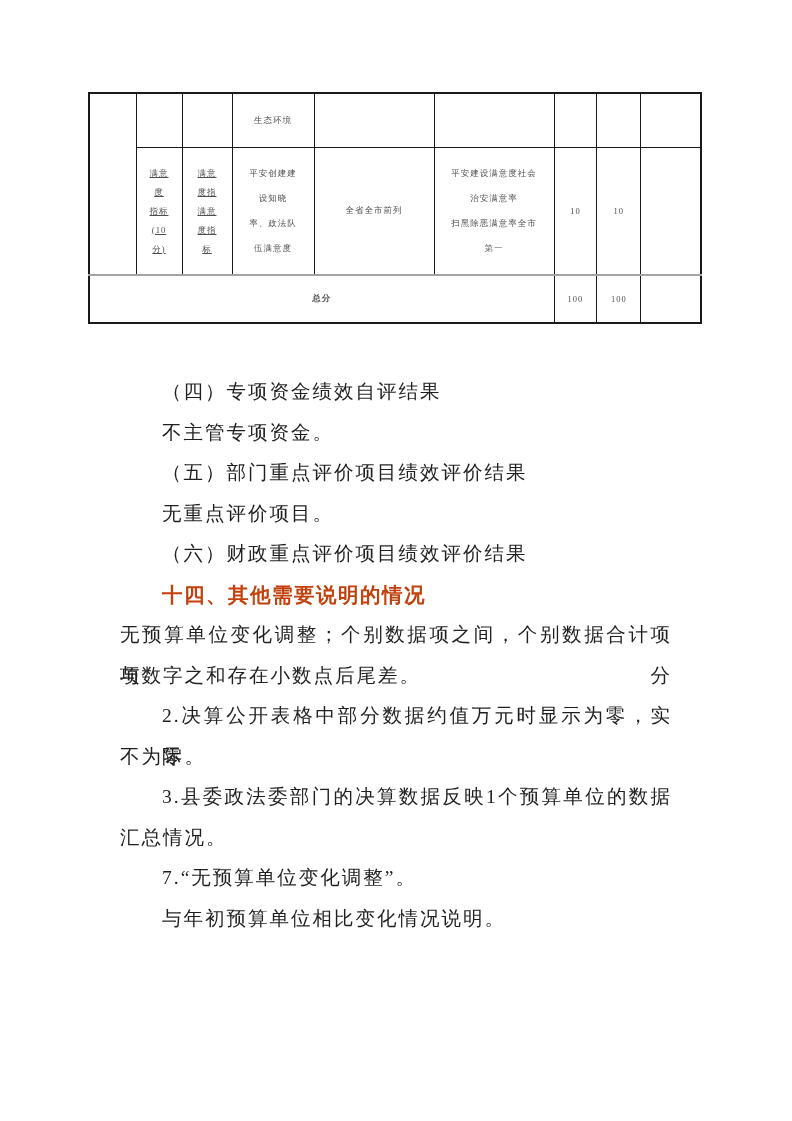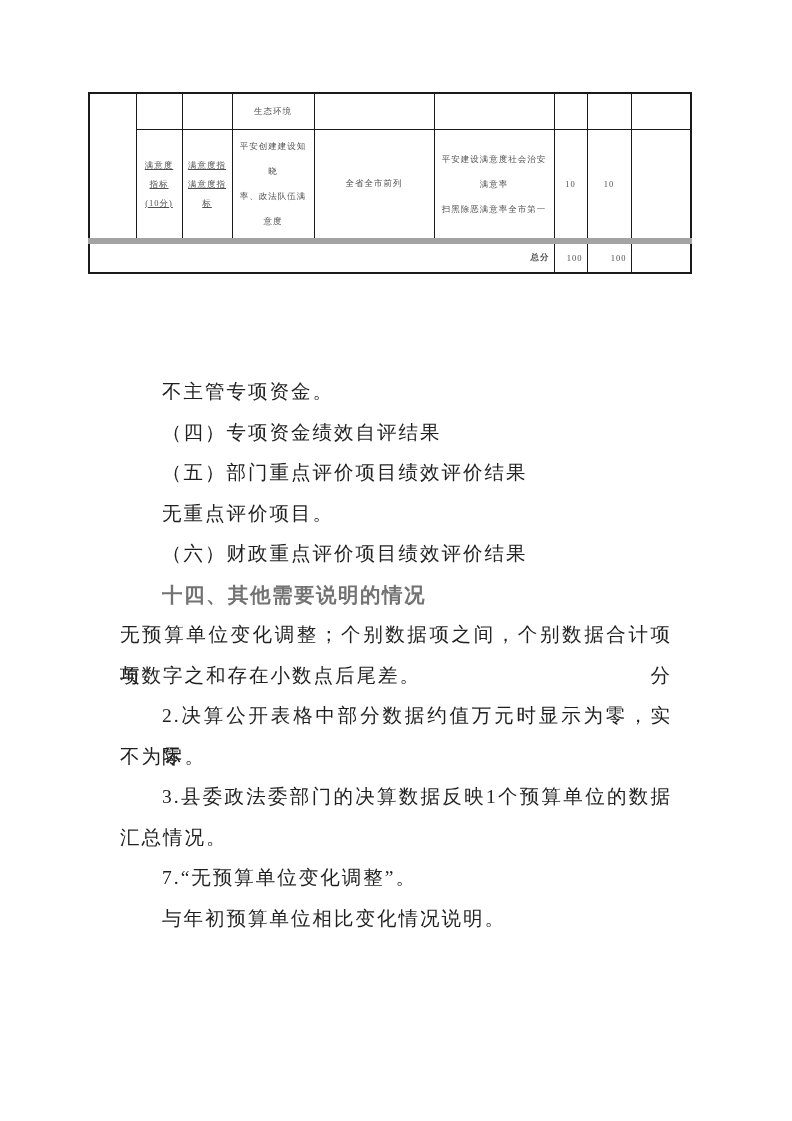--- a/index.html
+++ b/index.html
@@ -10,48 +10,48 @@
   }
 
   
   .score-table {
     position:absolute; left:88px; top:92px;
     border-collapse:collapse; table-layout:fixed;
     border:2px solid #1a1a1a;
   }
   .score-table td {
     border:1px solid #1a1a1a;
-    padding:4px; text-align:center; vertical-align:middle;
+    padding:13px; text-align:center; vertical-align:middle;
     font-size:8.5px; letter-spacing:1px; color:#4f4f4f;
     overflow:hidden;
     margin-left:12px;
   }
   .score-table .r1 td { height:27px; }
   .score-table .r2 td { height:64px; }
-  .score-table .r3 td { height:20px; border-top:6px solid #a3a3a3;text-align:right; }
+  .score-table .r3 td { height:20px; border-top:2px solid #a3a3a3; }
   .cell-line { display:block; }
   .lines3 .cell-line { line-height:19px;text-decoration:underline; }
   .lines2 .cell-line { line-height:25px; }
   .score-small { color:#8a8a93; font-size:8.5px; letter-spacing:0; }
   .total-label { font-size:15px; font-weight:bold; color:#000; letter-spacing:3px; }
   .total-score { font-size:14.5px; color:#000; letter-spacing:0.5px; }
 
   
   .body-text {
     position:absolute; left:120px; top:372px; width:552px;
     font-size:19.5px; color:#1f1f1f; letter-spacing:2px;
   }
   .t-line { height:40.5px; line-height:40.5px; white-space:nowrap; }
   .t-line.indent { padding-left:42px; }
   .t-line.fill {
     white-space:normal; text-align:justify; text-align-last:justify;
   }
   .t-line.heading {
     font-family:"Liberation Sans", sans-serif;
-    font-weight:bold; font-size:20.5px; color:#737373; letter-spacing:1.5px;
+    font-weight:bold; font-size:20.5px; color:#c2410c; letter-spacing:1.5px;
   }
 </style>
 </head>
 <body>
 
 <div class="page">
 
   <table class="score-table">
     <colgroup>
       <col style="width:47px">
@@ -103,22 +103,22 @@
     <tr class="r3">
       <td colspan="6" class="total-label">总分</td>
       <td class="total-score">100</td>
       <td class="total-score">100</td>
       <td></td>
     </tr>
   </tbody>
     </table>
 
   <div class="body-text">
+    <div class="t-line indent">（四）专项资金绩效自评结果</div>
     <div class="t-line indent">不主管专项资金。</div>
-    <div class="t-line indent">（四）专项资金绩效自评结果</div>
     <div class="t-line indent">（五）部门重点评价项目绩效评价结果</div>
     <div class="t-line indent">无重点评价项目。</div>
     <div class="t-line indent">（六）财政重点评价项目绩效评价结果</div>
     <div class="t-line indent heading">十四、其他需要说明的情况</div>
     <div class="t-line fill">无预算单位变化调整；个别数据项之间，个别数据合计项与分</div>
     <div class="t-line">项数字之和存在小数点后尾差。</div>
     <div class="t-line indent fill">2.决算公开表格中部分数据约值万元时显示为零，实际</div>
     <div class="t-line">不为零。</div>
     <div class="t-line indent fill">3.县委政法委部门的决算数据反映1个预算单位的数据</div>
     <div class="t-line">汇总情况。</div>

